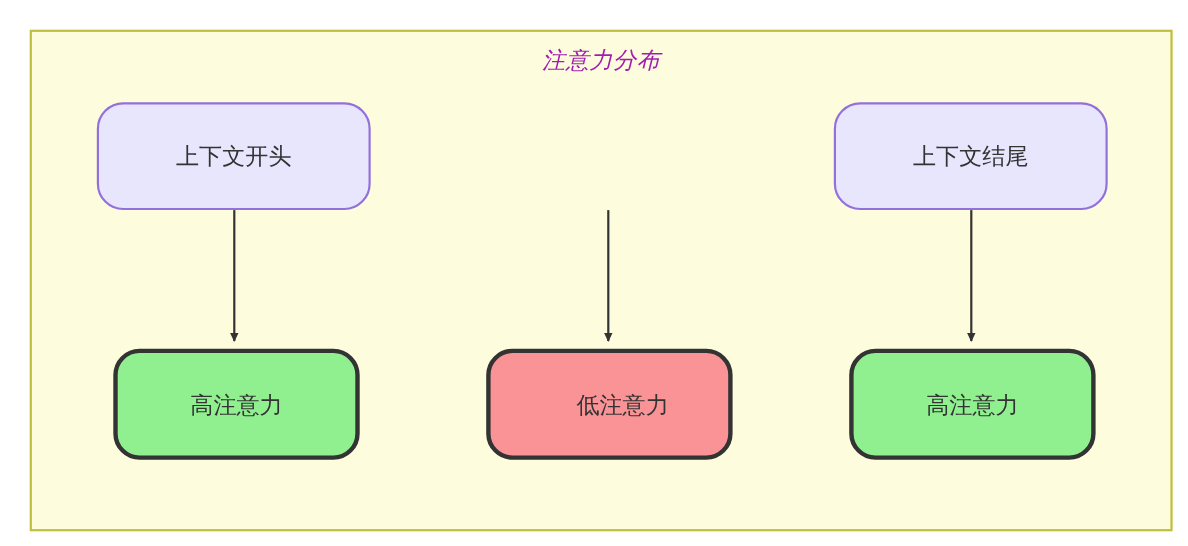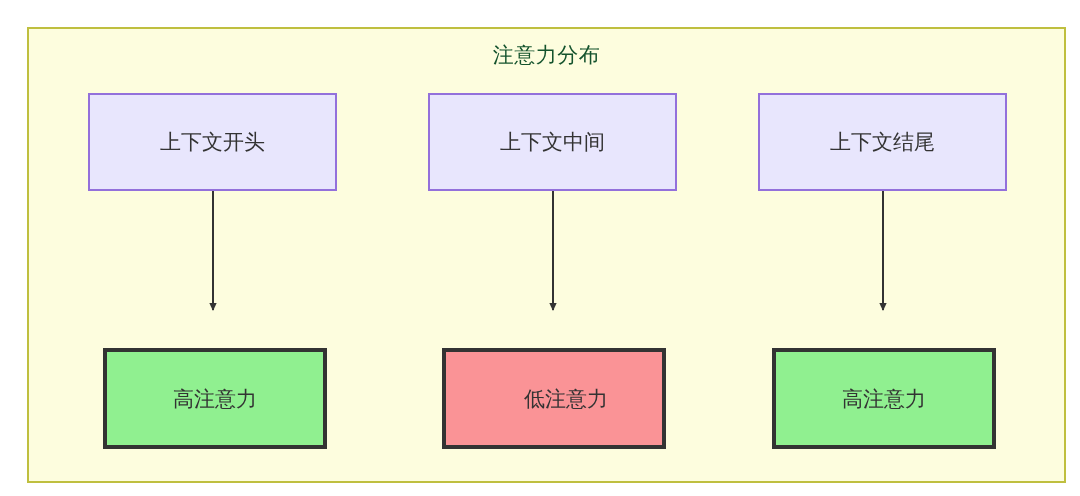--- a/index.html
+++ b/index.html
@@ -33,34 +33,36 @@
     box-sizing: border-box;
   }
 
   .subgraph-title {
     position: absolute;
     left: 0;
     top: 12px;
     width: 100%;
     text-align: center;
     font-size: 21px;
-    color: #14532d;
+    color: #a21caf;
     letter-spacing: 0.5px;
     white-space: nowrap;
+    font-style: italic;
   }
 
   
   .node {
     position: absolute;
     display: flex;
     align-items: center;
     justify-content: center;
     box-sizing: border-box;
     text-align: center;
     white-space: nowrap;
+    border-radius: 24px;
   }
 
   .node-context {
     width: 249px;
     height: 98px;
     background: #e8e6fd;
     border: 2px solid #9370db;
     font-size: 21px;
     color: #333333;
   }
@@ -69,21 +71,20 @@
   .node-ctx-mid   { left: 428px; top: 93px; }
   .node-ctx-end   { left: 758px; top: 93px; text-align: right; }
 
   
   .node-attention {
     width: 224px;
     height: 101px;
     border: 4px solid #333333;
     font-size: 21px;
     color: #333333;
-    margin-top: 31px;
   }
 
   .attn-high { background: #90f090; }
   .attn-low  { background: #fa9396; padding-left: 24px; }
 
   .node-attn-start { left: 103px; top: 317px; }
   .node-attn-mid   { left: 442px; top: 317px; }
   .node-attn-end   { left: 772px; top: 317px; }
 
   
@@ -112,23 +113,20 @@
       </marker>
     </defs>
     <line x1="213" y1="191" x2="213" y2="310" stroke="#333333" stroke-width="2" marker-end="url(#arrowhead)"></line>
     <line x1="553" y1="191" x2="553" y2="310" stroke="#333333" stroke-width="2" marker-end="url(#arrowhead)"></line>
     <line x1="883" y1="191" x2="883" y2="310" stroke="#333333" stroke-width="2" marker-end="url(#arrowhead)"></line>
   </svg>
 
   <div class="node node-context node-ctx-start">
     <span>上下文开头</span>
   </div>
-  <div class="node node-context node-ctx-mid">
-    <span>上下文中间</span>
-  </div>
   <div class="node node-context node-ctx-end">
     <span>上下文结尾</span>
   </div>
 
   <div class="node node-attention attn-high node-attn-start">
     <span>高注意力</span>
   </div>
   <div class="node node-attention attn-low node-attn-mid">
     <span>低注意力</span>
   </div>

